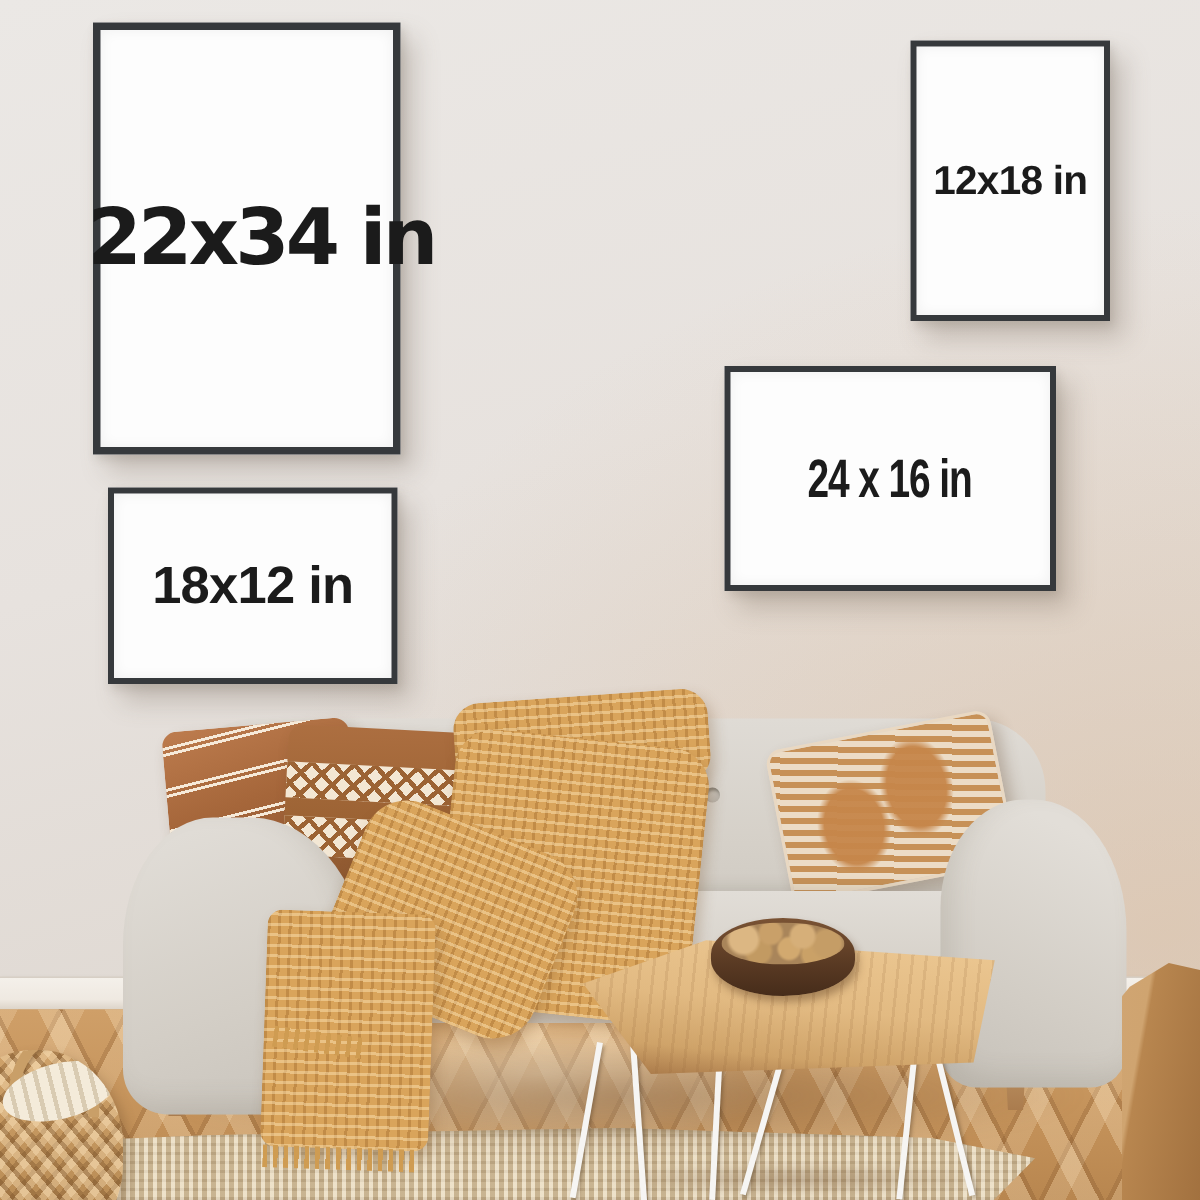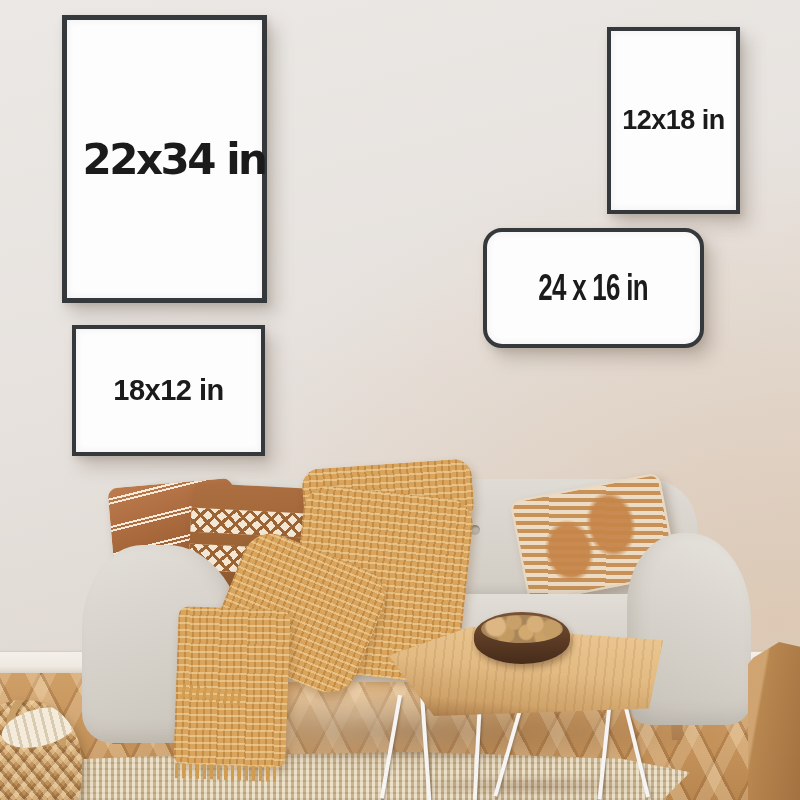--- a/index.html
+++ b/index.html
@@ -32,31 +32,31 @@
       repeating-linear-gradient(0deg,rgba(120,95,60,.22) 0 2px,rgba(0,0,0,0) 2px 6px);
     box-shadow:inset 0 3px 4px rgba(110,85,55,.35);}
 
   
   .frame{position:absolute;background:#fdfdfd;border:5px solid #36393c;
     display:flex;align-items:center;justify-content:center;
     box-shadow:9px 11px 16px rgba(108,94,80,.28),2px 3px 6px rgba(108,94,80,.18),inset 0 0 9px rgba(0,0,0,.06);}
   .frame.thin{border-width:4px;}
   .frame .label{font-weight:bold;color:#1b1b1b;white-space:nowrap;}
   .f1{left:62px;top:15px;width:205px;height:288px;}
-  .f1 .label{font-family:"DejaVu Sans",sans-serif;font-size:42px;letter-spacing:-2.5px;margin-left:19px;}
+  .f1 .label{font-family:"DejaVu Sans",sans-serif;font-size:52px;letter-spacing:-2.5px;margin-left:19px;}
   .f2{left:292px;top:13px;width:289px;height:205px;}
   .f2 .label{font-family:"DejaVu Sans",sans-serif;font-size:46px;letter-spacing:-2.5px;}
   .f3{left:607px;top:27px;width:133px;height:187px;}
   .f3 .label{font-size:27px;letter-spacing:-.5px;text-align:right;}
   .f4{left:293px;top:241px;width:156px;height:217px;}
   .f4 .label{font-size:38px;letter-spacing:-1px;transform:scaleX(.72);}
-  .f5{left:483px;top:228px;width:221px;height:120px;border-radius:19px;}
+  .f5{left:483px;top:244px;width:221px;height:150px;}
   .f5 .label{font-size:36px;letter-spacing:-1px;transform:scaleX(.72);}
   .f6{left:72px;top:325px;width:193px;height:131px;}
-  .f6 .label{font-size:29px;letter-spacing:-.5px;text-align:right;}
+  .f6 .label{font-size:35px;letter-spacing:-.5px;text-align:right;}
 
   
   .sofa-shadow{left:95px;top:698px;width:640px;height:72px;
     background:radial-gradient(ellipse at 50% 45%,rgba(110,78,50,.42),rgba(110,78,50,0) 68%);filter:blur(5px);}
   .sofa-back{left:122px;top:479px;width:575px;height:152px;border-radius:48px 48px 0 0;
     background:linear-gradient(180deg,#dfdbd5 0%,#d5d0c8 55%,#ccc7bf 100%);}
   .sofa-arm-left{left:82px;top:545px;width:165px;height:198px;
     border-radius:60px 80px 20px 30px / 85px 110px 20px 30px;
     background:linear-gradient(160deg,#e0dcd6 10%,#d3cec6 60%,#c7c2ba 100%);
     box-shadow:inset -10px -8px 16px rgba(120,110,95,.18);}

